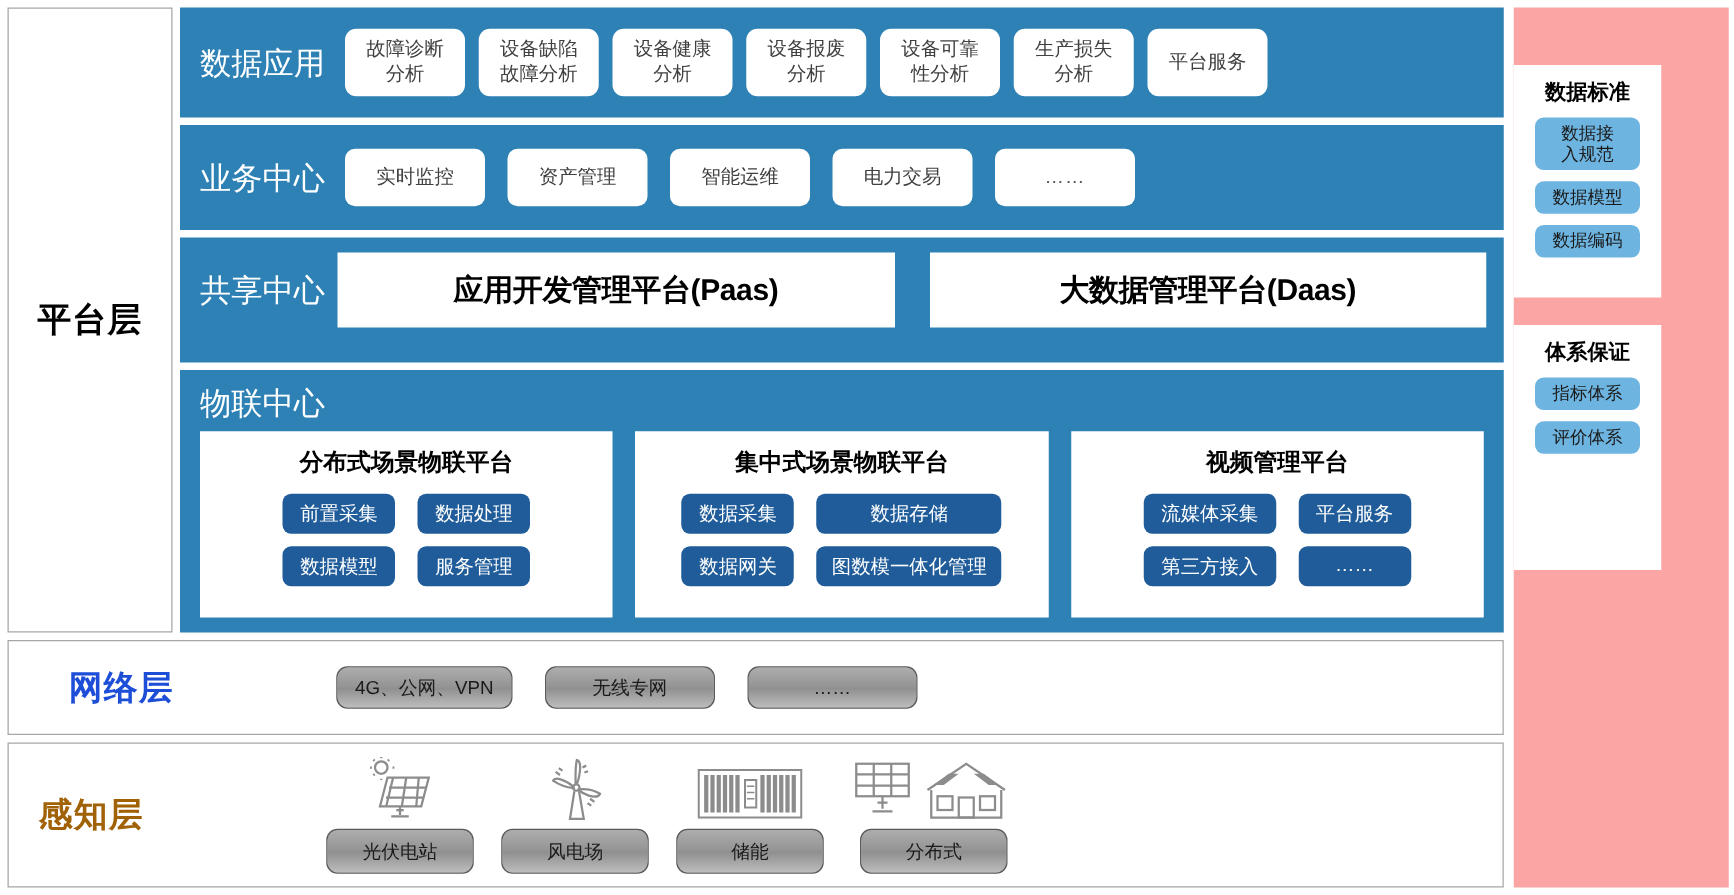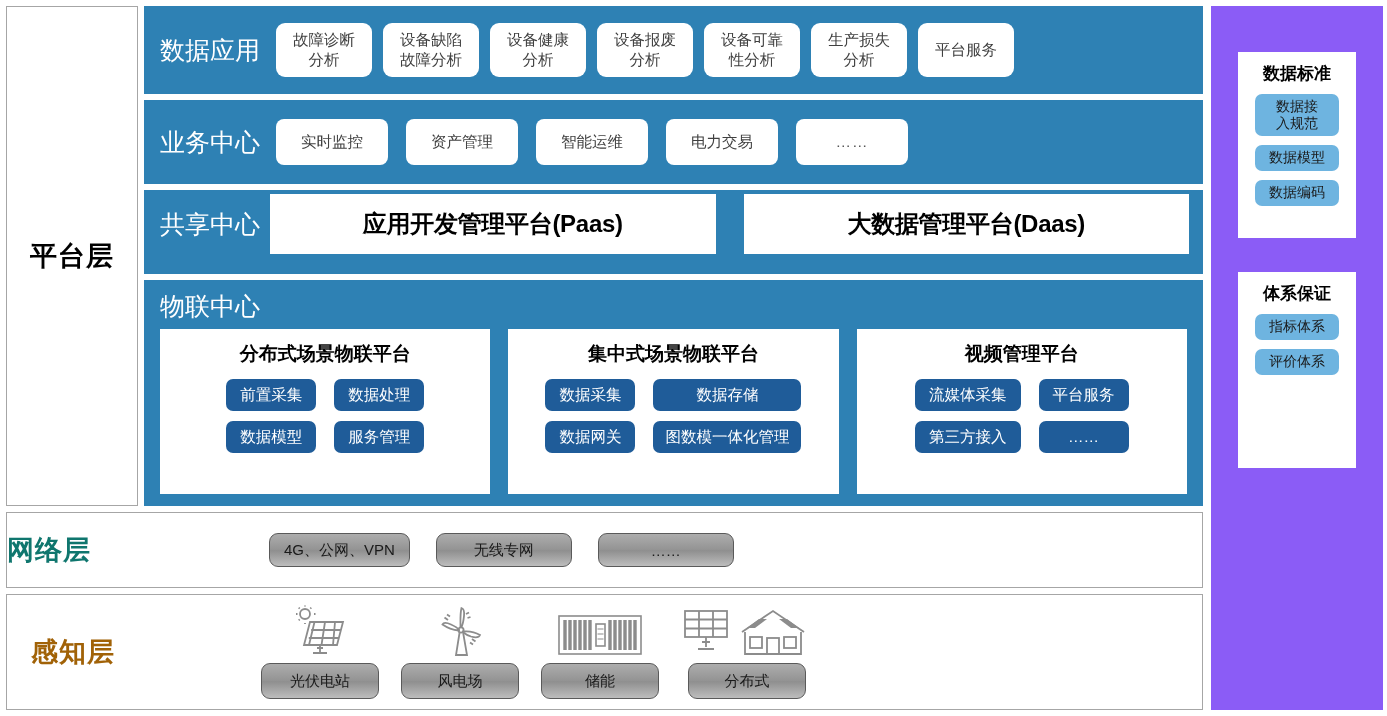--- a/index.html
+++ b/index.html
@@ -108,21 +108,21 @@
   .row-biz .chip-white {
     width: 112px;
     height: 46px;
     font-size: 15.5px;
     border-radius: 8px;
   }
   .row-biz .chip-row { gap: 18px; }
   .chip-dots { letter-spacing: 1px; color: #555; }
 
   
-  .row-share { height: 84px; padding: 0 14px 16px 0; }
+  .row-share { height: 100px; padding: 0 14px 16px 0; }
   .row-share .band-title { padding-right: 10px; }
   .plat-card {
     background: #ffffff;
     flex: 1 1 0;
     height: 60px;
     display: flex;
     align-items: center;
     justify-content: center;
     font-size: 24px;
     font-weight: bold;
@@ -195,24 +195,24 @@
     flex: 0 0 auto;
     border: 1px solid #a6a6a6;
     background: #ffffff;
     display: flex;
     align-items: center;
     box-sizing: border-box;
   }
   .net-label {
     width: 132px;
     flex: 0 0 132px;
-    text-align: left;
+    text-align: right;
     font-size: 27px;
     font-weight: bold;
-    color: #0f766e;
+    color: #1d4ed8;
     letter-spacing: 1px;
   }
   .grey-row {
     display: flex;
     align-items: center;
     gap: 26px;
     flex: 1 1 auto;
     padding-left: 130px;
   }
   .btn-grey {
@@ -267,25 +267,24 @@
     display: flex;
     align-items: flex-end;
     justify-content: center;
   }
   .sense-item .btn-grey { min-width: 118px; height: 36px; font-size: 15px; }
 
   
   .right-rail {
     width: 172px;
     flex: 0 0 172px;
-    background: #8b5cf6;
-    display: flex;
-    flex-direction: column;
-    align-items: center;
-    gap: 34px;
+    background: #fca5a5;
+    display: flex;
+    flex-direction: column;
+    gap: 22px;
     padding: 46px 0 0 0;
     box-sizing: border-box;
   }
   .rail-card {
     background: #ffffff;
     width: 118px;
     display: flex;
     flex-direction: column;
     align-items: center;
     padding: 10px 8px 12px 8px;

